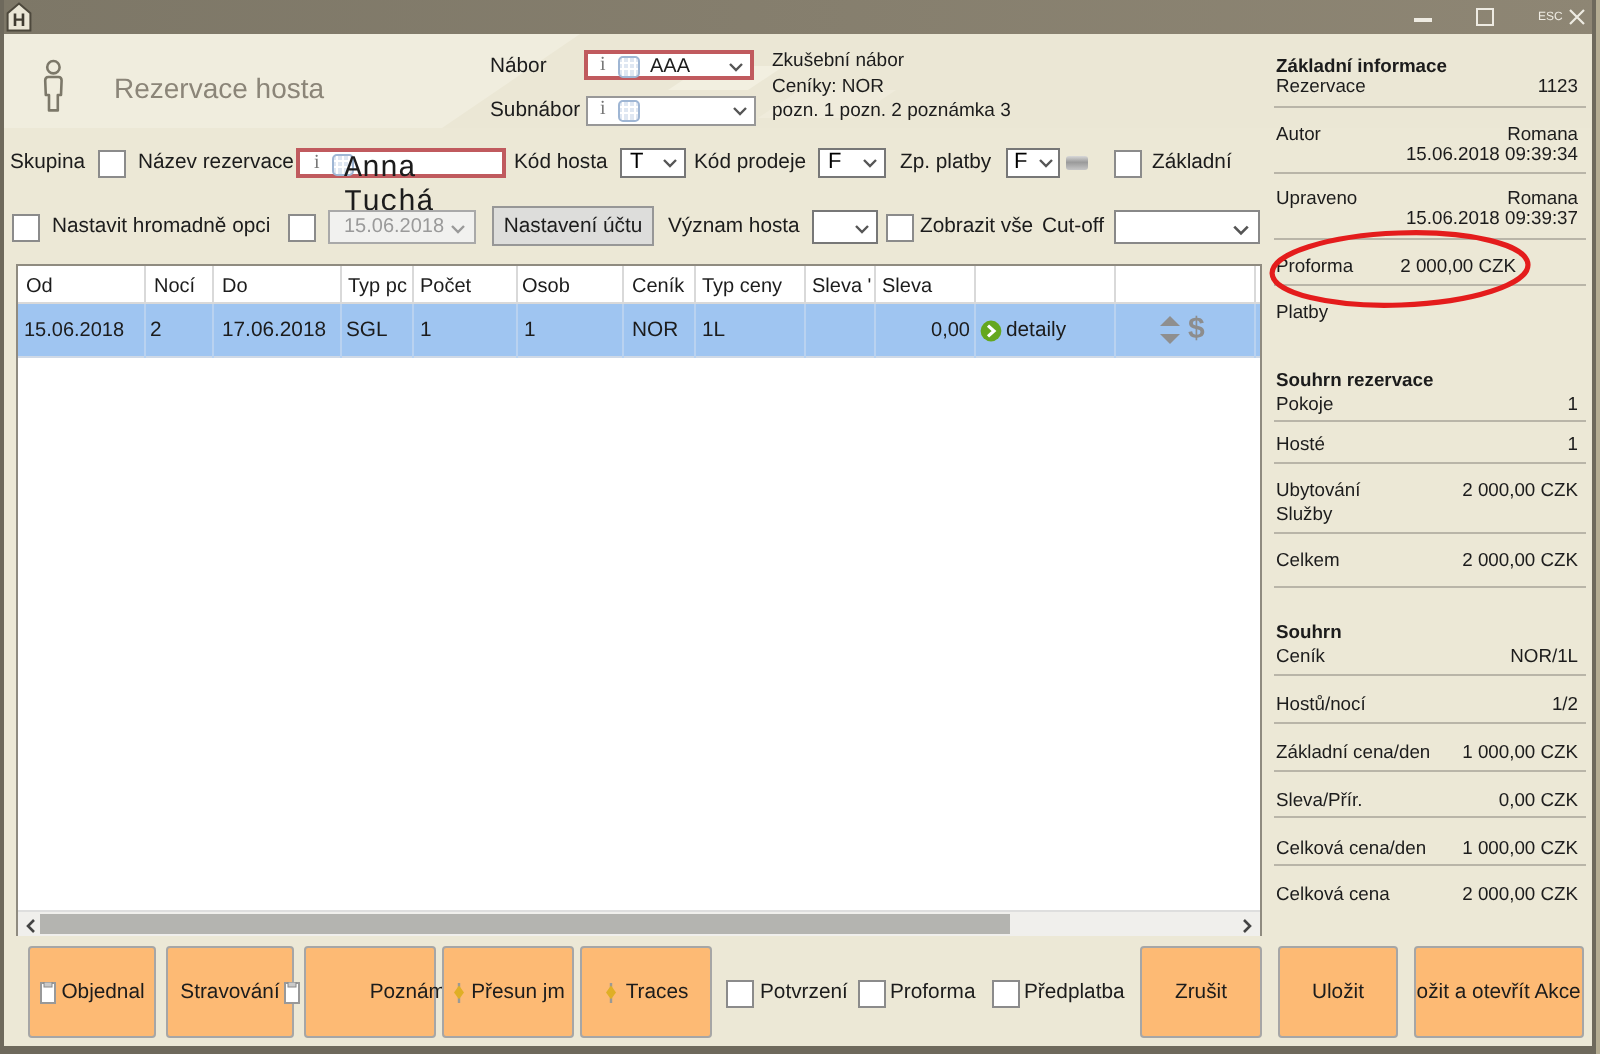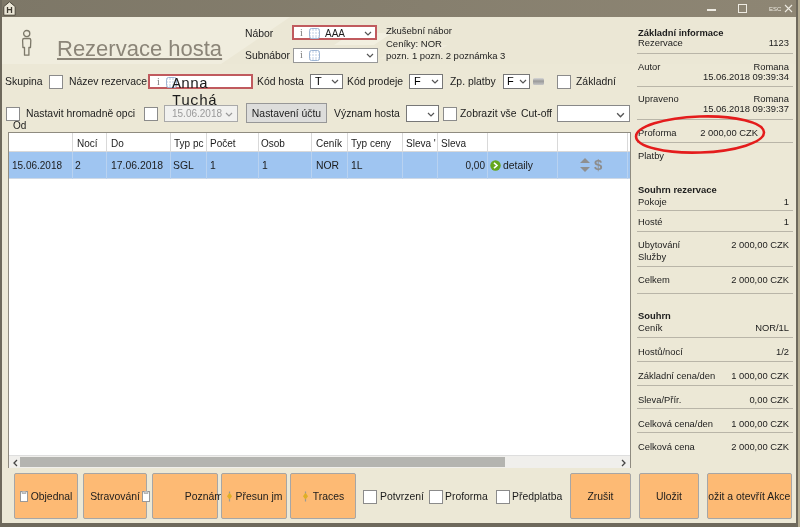--- a/index.html
+++ b/index.html
@@ -42,21 +42,21 @@
   <rect x="0" y="0" width="794" height="47" fill="#ebe7d5"></rect>
   <polygon points="0,0 288,0 219,47 0,47" fill="#f0edde"></polygon>
   <polygon points="350,16 390,16 372,28 332,28" fill="#f2efe0"></polygon>
   <polygon points="398,28 446,28 425,42 377,42" fill="#efebdb"></polygon>
 </svg>
 
 <svg class="abs" style="left:21px;top:29px" width="13" height="27" viewBox="0 0 13 27">
   <circle cx="5.7" cy="4.6" r="3.1" fill="none" stroke="#7c7869" stroke-width="1.3"></circle>
   <path d="M1.6 11.2 Q1.6 9.5 3.2 9.5 L8.2 9.5 Q9.8 9.5 9.8 11.2 L9.5 18.5 L7.9 18.5 L7.9 26.2 L3.5 26.2 L3.5 18.5 L1.9 18.5 Z" fill="none" stroke="#7c7869" stroke-width="1.3" stroke-linejoin="round"></path>
 </svg>
-<div class="abs" style="left:57px;top:36px;font-size:22px;color:#8b8578;text-decoration:underline;">Rezervace hosta</div>
+<div class="abs" style="left:57px;top:36px;font-size:14px;color:#8b8578;">Rezervace hosta</div>
 
 <div class="lbl" style="left:245px;top:28px;">Nábor</div>
 <div class="lbl" style="left:245px;top:50px;">Subnábor</div>
 
 <div class="combo" style="left:292px;top:25px;width:81px;height:11px;border:2px solid #c05a5e;">
   <span style="position:absolute;left:6px;top:0px;font-size:10px;color:#777;font-family:'Liberation Serif',serif;">i</span>
   <svg style="position:absolute;left:15px;top:1px" width="11" height="11" viewBox="0 0 11 11">
     <rect x="0.5" y="0.5" width="10" height="10" rx="2" fill="#dfe7f2" stroke="#9fb6d4"></rect>
     <path d="M2.5 1 V10 M5.5 1 V10 M8.5 1 V10 M1 3.5 H10 M1 6.5 H10" stroke="#fff" stroke-width="1"></path>
   </svg>
@@ -139,21 +139,21 @@
       <path d="M1 1 L4 4 L7 1" fill="none" stroke="#555" stroke-width="1.2"></path>
     </svg>
 </div>
 
 <div class="abs" style="left:8px;top:132px;width:623px;height:336px;background:#fff;border:1px solid #8f8b80;box-sizing:border-box;">
 </div>
 
 <div class="abs" style="left:9px;top:133px;width:621px;height:19px;background:#fff;">
 </div>
 
-<div class="lbl" style="left:13px;top:120px;font-size:10px;">Od</div>
+<div class="lbl" style="left:13px;top:138px;font-size:10px;">Od</div>
 <div class="lbl" style="left:77px;top:138px;font-size:10px;">Nocí</div>
 <div class="lbl" style="left:111px;top:138px;font-size:10px;">Do</div>
 <div class="lbl" style="left:174px;top:138px;font-size:10px;">Typ pc</div>
 <div class="lbl" style="left:210px;top:138px;font-size:10px;">Počet</div>
 <div class="lbl" style="left:261px;top:138px;font-size:10px;">Osob</div>
 <div class="lbl" style="left:316px;top:138px;font-size:10px;">Ceník</div>
 <div class="lbl" style="left:351px;top:138px;font-size:10px;">Typ ceny</div>
 <div class="lbl" style="left:406px;top:138px;font-size:10px;">Sleva '</div>
 <div class="lbl" style="left:441px;top:138px;font-size:10px;">Sleva</div>
 

